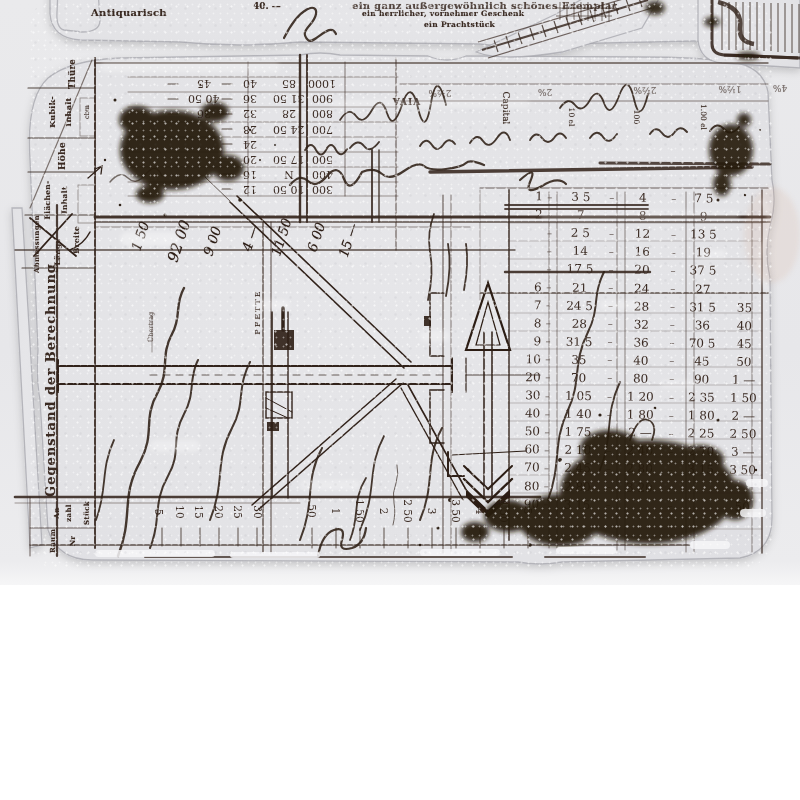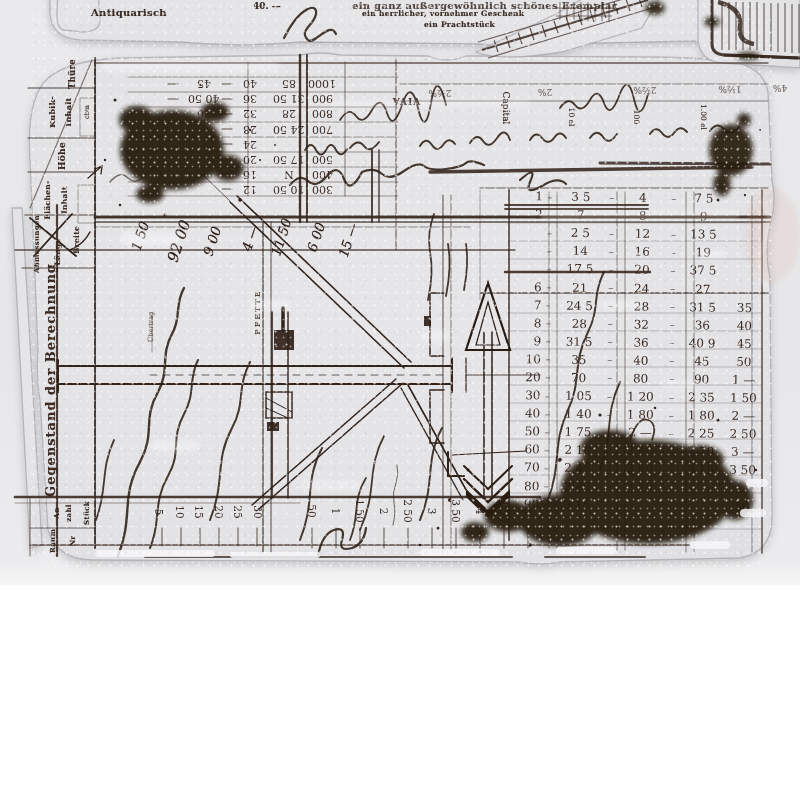--- a/index.html
+++ b/index.html
@@ -435,21 +435,21 @@
       <span class="rc c3">36</span>
       <span class="rc c4">40</span>
     </div>
           <div class="rrow">
       <span class="ri">9</span>
       <span class="rd">–</span>
       <span class="rc c1">31 5</span>
       <span class="rd">–</span>
       <span class="rc c2">36</span>
       <span class="rd">–</span>
-      <span class="rc c3">40 9</span>
+      <span class="rc c3">70 5</span>
       <span class="rc c4">45</span>
     </div>
           <div class="rrow">
       <span class="ri">10</span>
       <span class="rd">–</span>
       <span class="rc c1">35</span>
       <span class="rd">–</span>
       <span class="rc c2">40</span>
       <span class="rd">–</span>
       <span class="rc c3">45</span>

